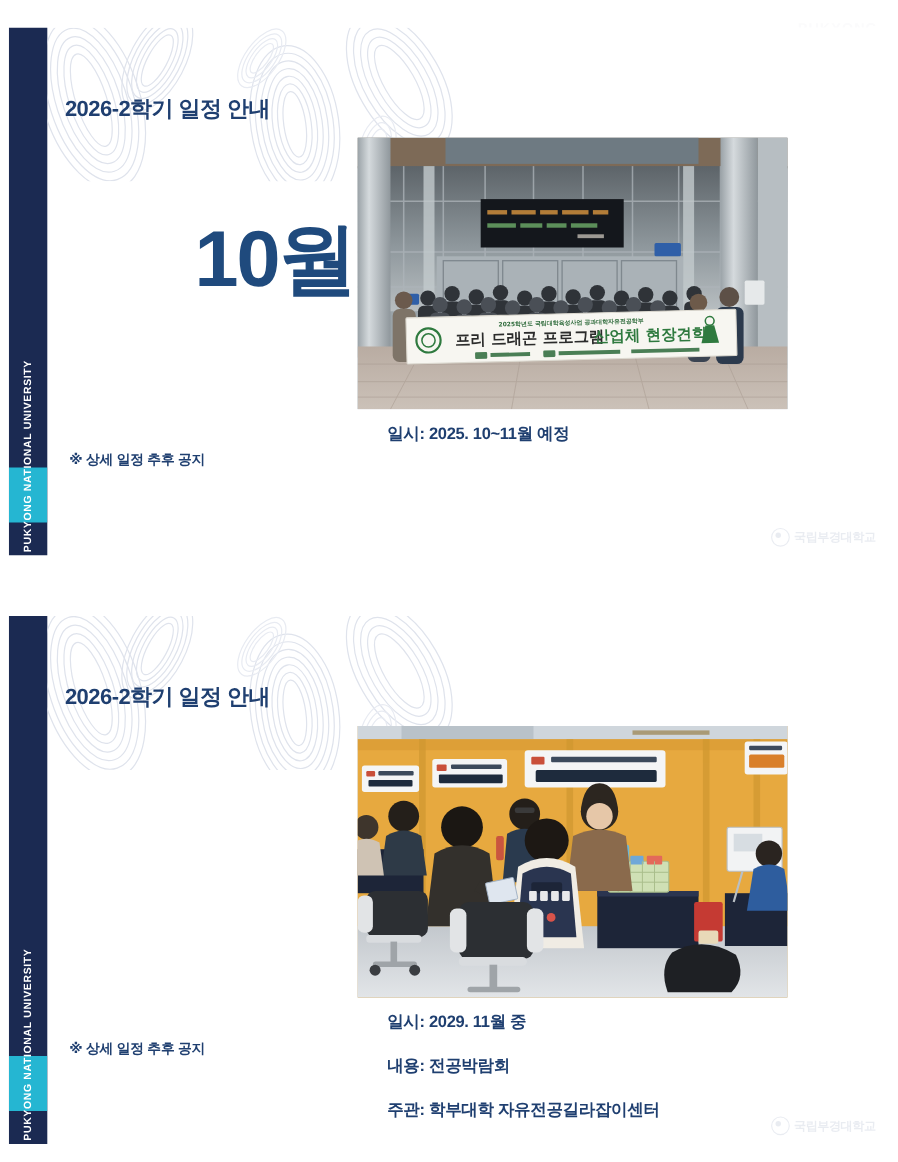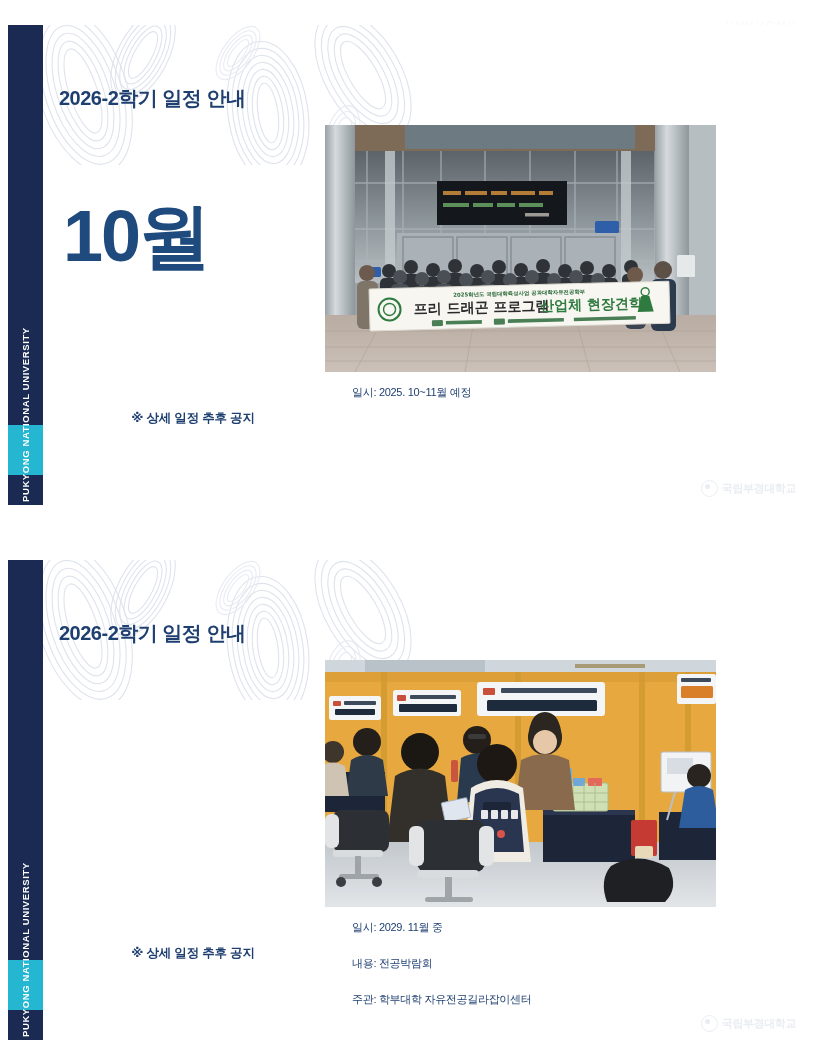--- a/index.html
+++ b/index.html
@@ -93,36 +93,36 @@
     letter-spacing: -0.5px;
     white-space: nowrap;
   }
 
   
   .month {
     position: absolute;
     left: 55px;
     top: 175px;
     width: 260px;
-    text-align: left;
+    text-align: right;
     font-size: 72px;
     font-weight: bold;
     color: #1f4a7d;
     letter-spacing: -2px;
     line-height: 1;
     white-space: nowrap;
   }
 
   
   .note {
     position: absolute;
     left: 55px;
     top: 385px;
     width: 260px;
-    text-align: center;
+    text-align: left;
     font-size: 12.5px;
     font-weight: bold;
     color: #1f3f70;
     letter-spacing: -0.2px;
     white-space: nowrap;
   }
 
   
   .photo {
     position: absolute;
@@ -136,22 +136,22 @@
   .photo svg { display: block; }
 
   
   .details {
     position: absolute;
     left: 344px;
     top: 360px;
     width: 400px;
   }
   .detail-row {
-    font-size: 11px;
-    font-weight: normal;
+    font-size: 15px;
+    font-weight: bold;
     color: #1f3f70;
     letter-spacing: -0.3px;
     margin-bottom: 21px;
     white-space: nowrap;
   }
 
   
   .wm-logo {
     position: absolute;
     right: 12px;

